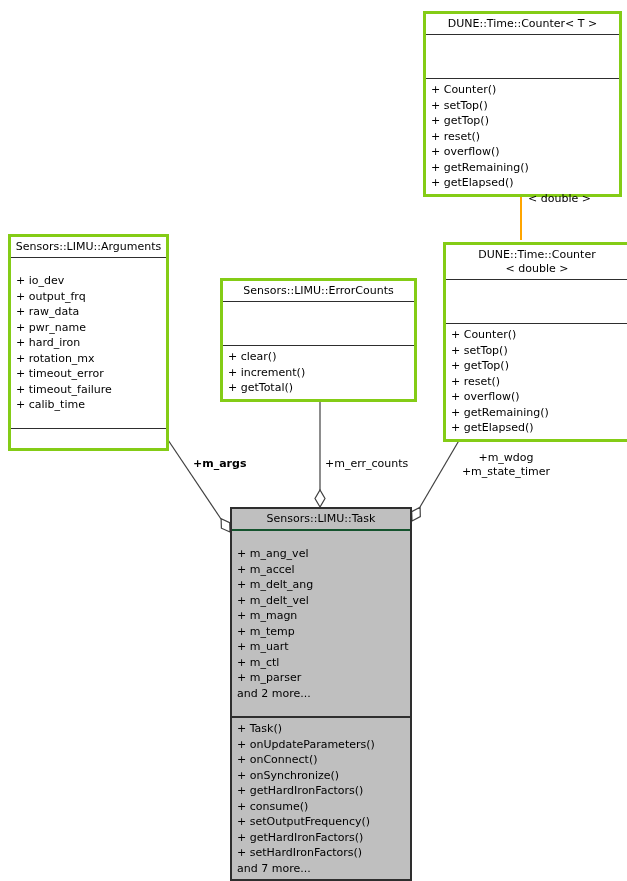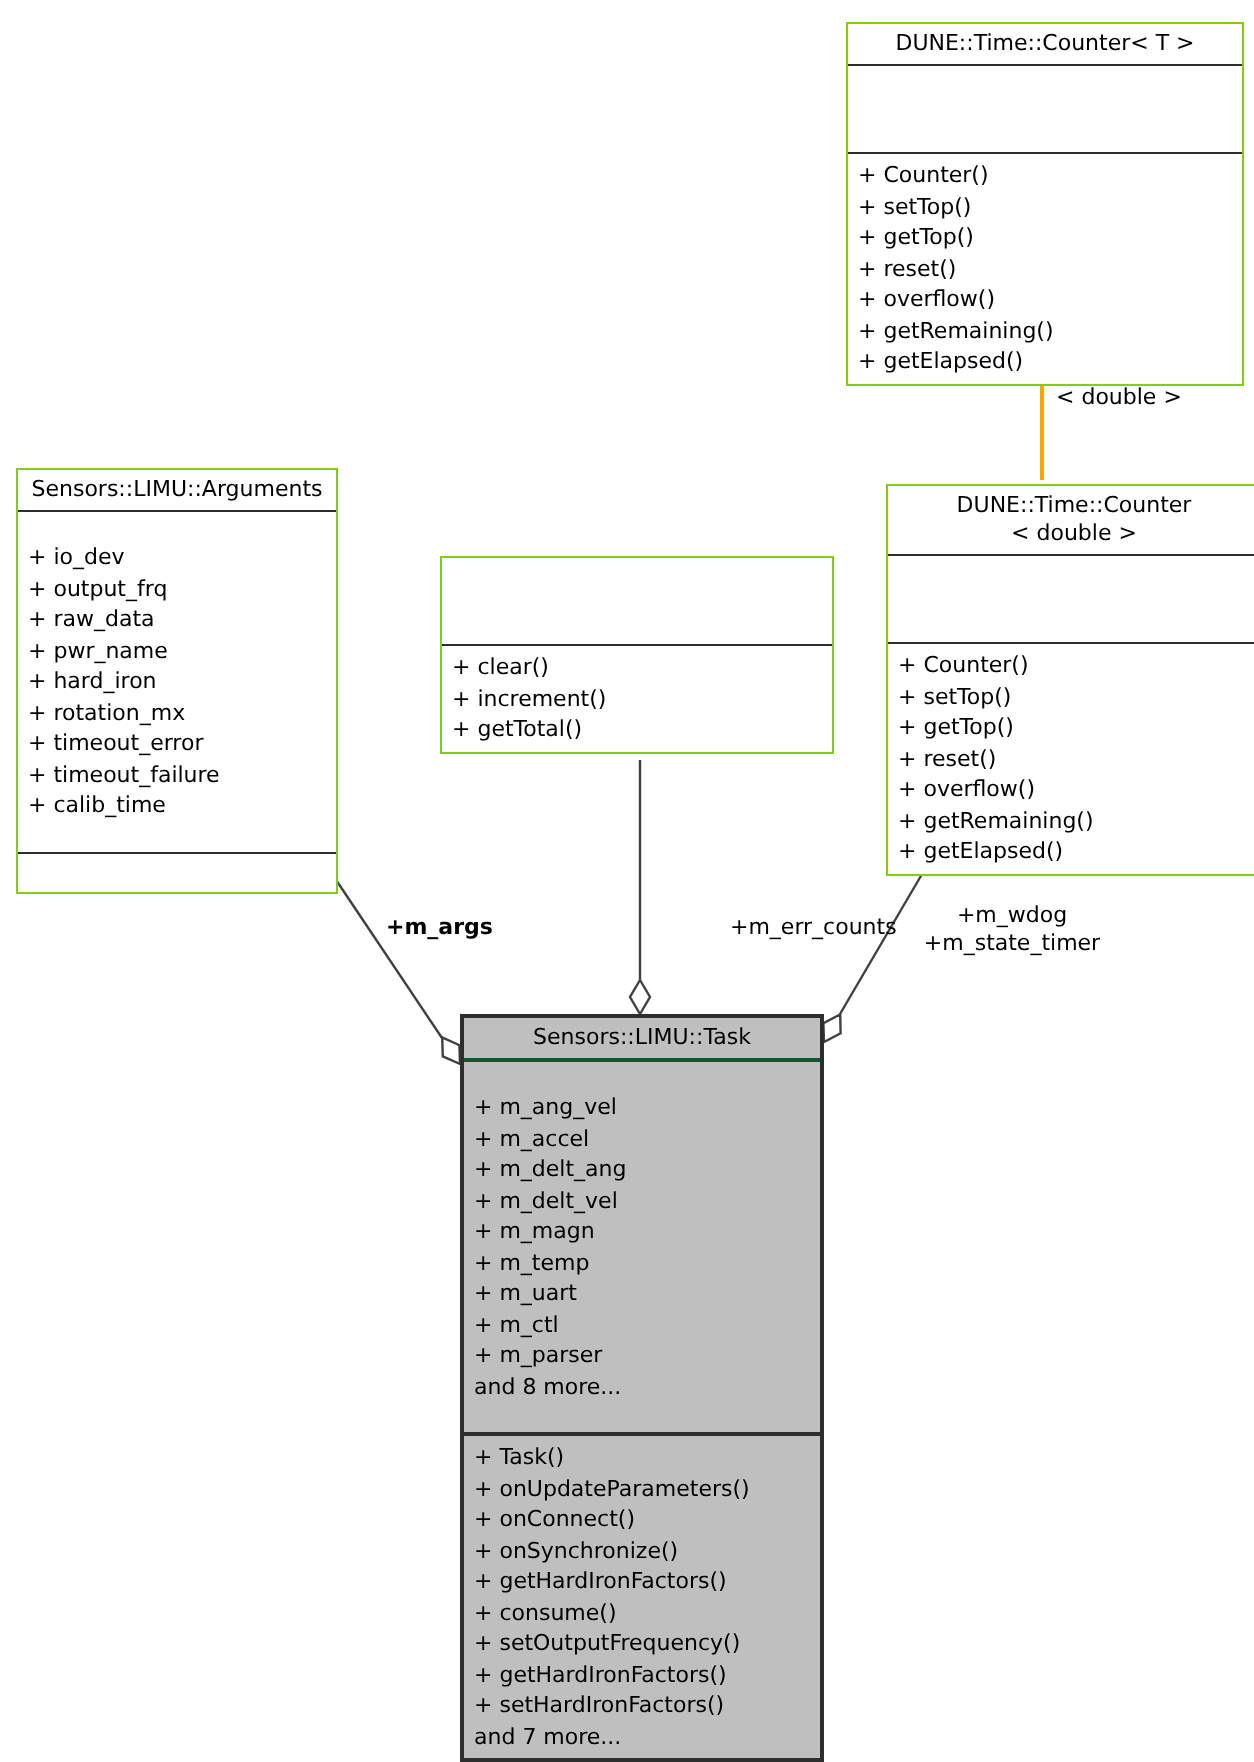--- a/index.html
+++ b/index.html
@@ -5,21 +5,21 @@
   html,body{margin:0;padding:0;}
   body{
     width:627px;height:881px;position:relative;background:#ffffff;
     font-family:"DejaVu Sans","Liberation Sans",sans-serif;
     color:#000000;font-size:11px;
   }
   #canvas{position:absolute;left:0;top:0;width:627px;height:881px;overflow:hidden;}
   svg.edges{position:absolute;left:0;top:0;z-index:1;}
   .uml-box{
     position:absolute;z-index:2;background:#ffffff;
-    border:1px solid #84cc16;box-sizing:border-box;
+    border:3px solid #84cc16;box-sizing:border-box;
   }
   .uml-title{
     text-align:center;padding:3px 4px 3px;border-bottom:1px solid #2e2e2e;
     line-height:14px;white-space:nowrap;
   }
   .uml-sec{padding:3px 5px 3px;line-height:15.5px;margin-top:12px;}
   .uml-sec.with-top{border-top:1px solid #2e2e2e;}
   .uml-sec.empty{min-height:19px;padding:0;}
   .member{white-space:nowrap;}
   .task-box{background:#bfbfbf;border:2px solid #2e2e2e;}
@@ -91,48 +91,49 @@
       <div class="member">+ hard_iron</div>
       <div class="member">+ rotation_mx</div>
       <div class="member">+ timeout_error</div>
       <div class="member">+ timeout_failure</div>
       <div class="member">+ calib_time</div>
     </div>
     <div class="uml-sec with-top empty"></div>
   </div>
 
   <div class="uml-box" style="left:220px;top:278px;width:197px;">
+    <div class="uml-title">Sensors::LIMU::ErrorCounts</div>
     <div class="uml-sec empty"></div>
     <div class="uml-sec with-top">
       <div class="member">+ clear()</div>
       <div class="member">+ increment()</div>
       <div class="member">+ getTotal()</div>
     </div>
   </div>
 
   <div class="edge-label" style="left:193px;top:457px;font-weight:bold;">+m_args</div>
-  <div class="edge-label" style="left:325px;top:457px;margin-left:40px;">+m_err_counts</div>
+  <div class="edge-label" style="left:325px;top:457px;">+m_err_counts</div>
   <div class="edge-label centered" style="left:448px;top:451px;width:116px;">
     <div>+m_wdog</div>
     <div>+m_state_timer</div>
   </div>
 
   <div class="uml-box task-box" style="left:230px;top:507px;width:182px;">
     <div class="uml-title">Sensors::LIMU::Task</div>
     <div class="uml-sec">
       <div class="member">+ m_ang_vel</div>
       <div class="member">+ m_accel</div>
       <div class="member">+ m_delt_ang</div>
       <div class="member">+ m_delt_vel</div>
       <div class="member">+ m_magn</div>
       <div class="member">+ m_temp</div>
       <div class="member">+ m_uart</div>
       <div class="member">+ m_ctl</div>
       <div class="member">+ m_parser</div>
-      <div class="member">and 8 more...</div>
+      <div class="member">and 2 more...</div>
     </div>
     <div class="uml-sec with-top">
       <div class="member">+ Task()</div>
       <div class="member">+ onUpdateParameters()</div>
       <div class="member">+ onConnect()</div>
       <div class="member">+ onSynchronize()</div>
       <div class="member">+ getHardIronFactors()</div>
       <div class="member">+ consume()</div>
       <div class="member">+ setOutputFrequency()</div>
       <div class="member">+ getHardIronFactors()</div>

